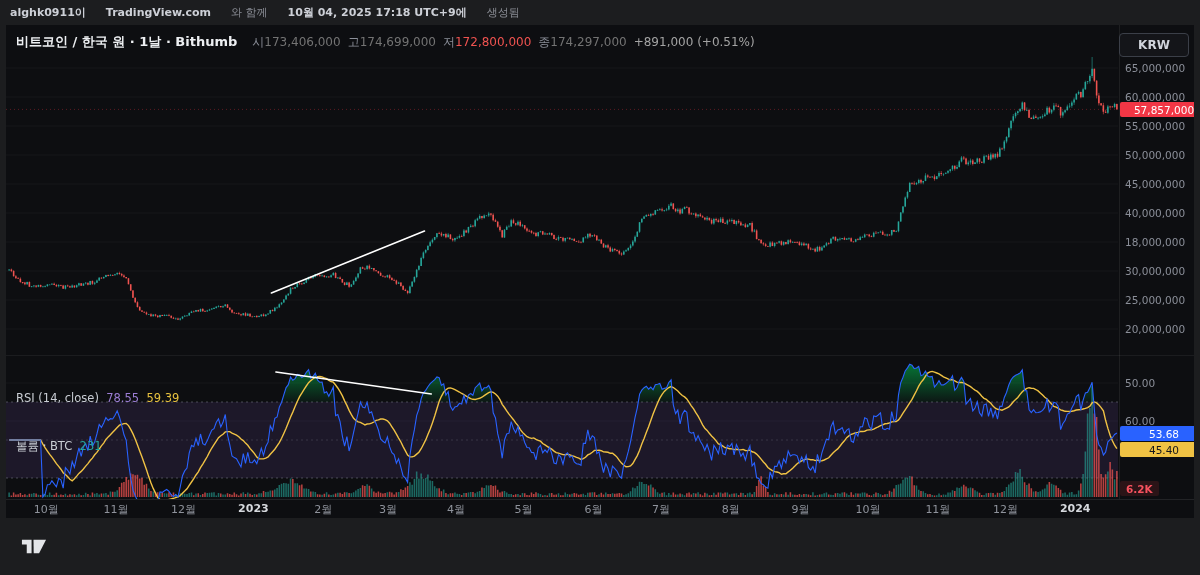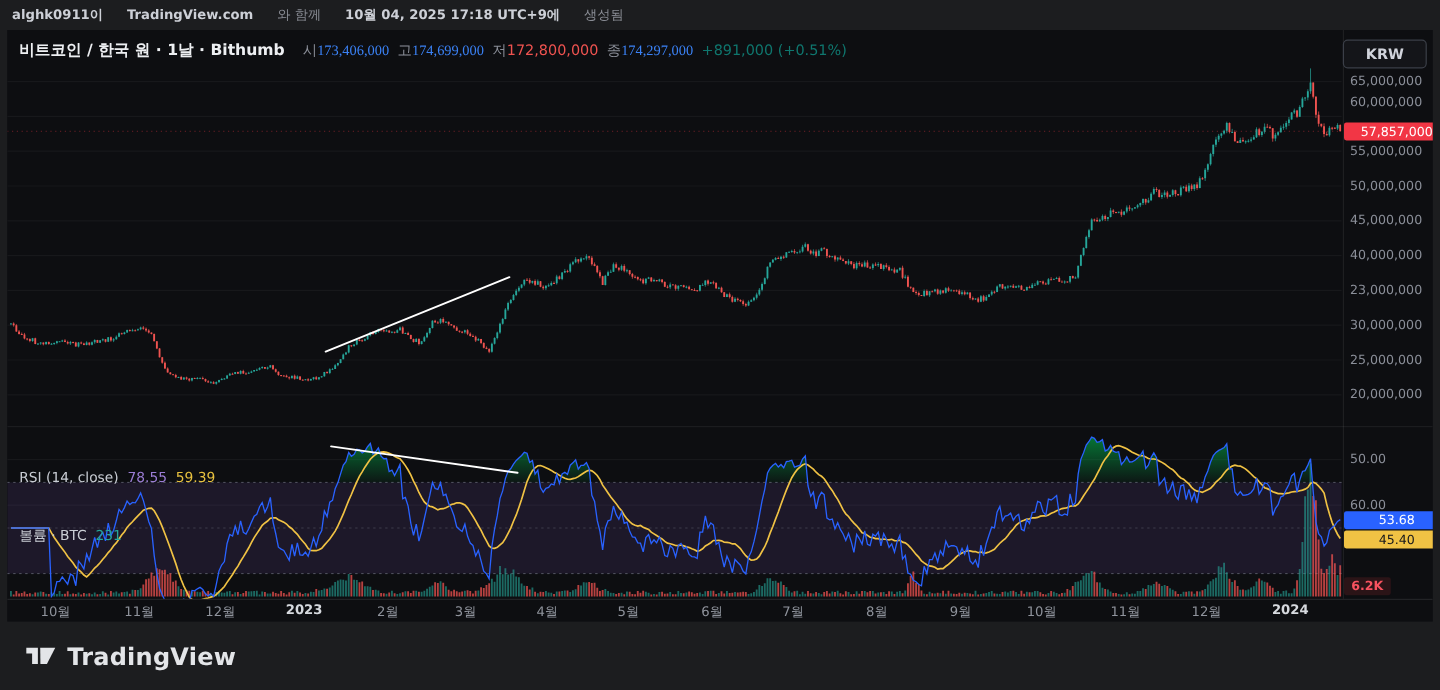--- a/index.html
+++ b/index.html
@@ -22,23 +22,23 @@
     position:absolute;top:25px;left:6px;width:1188px;height:493px;
     background:#0d0e11;border-radius:0;overflow:hidden;
   }
   #chart-svg{position:absolute;left:0;top:0;z-index:1;}
   .symbol-header{
     position:absolute;top:8px;left:10px;z-index:5;
     display:flex;align-items:baseline;font-size:12px;color:#8b8f99;white-space:pre;
   }
   .symbol-title{font-size:13px;font-weight:bold;color:#edeff2;margin-right:8px;}
   .lab{color:#8b8f99;margin-left:7px;}
-  .v-green{color:#3b82f6;font-family:Liberation Serif, serif;}
+  .v-green{color:#737373;}
   .v-red{color:#ef5350;}
-  .chg{color:#0f766e;margin-left:7px;}
+  .chg{color:#a3a3a3;margin-left:7px;}
   .krw-btn{
     position:absolute;top:8px;right:5px;z-index:6;
     width:70px;height:24px;box-sizing:border-box;
     background:#141519;border:1px solid #3b3f48;border-radius:4px;
     color:#d1d4dc;font-size:12px;font-weight:bold;
     display:flex;align-items:center;justify-content:center;
   }
   .rsi-header{position:absolute;left:10px;top:333px;z-index:5;font-size:11.5px;line-height:16px;color:#c9cdd4;white-space:pre;}
   .c-purple{color:#9b7dd4;}
   .c-yellow{color:#e7c13f;}
@@ -140,26 +140,26 @@
 
   <div class="krw-btn">KRW</div>
 
   <div class="rsi-header">
     <div><span>RSI (14, close)</span>  <span class="c-purple">78.55</span>  <span class="c-yellow">59.39</span></div>
     <div><span>볼륨 · BTC</span>  <span class="c-green">231</span></div>
   </div>
 
   <div class="price-axis" id="price-axis">
       <span class="pr-label" style="top: 43px;">65,000,000</span>
-      <span class="pr-label" style="top: 60px;">60,000,000</span>
+      <span class="pr-label" style="top: 72px;">60,000,000</span>
       <span class="pr-label" style="top: 101px;">55,000,000</span>
       <span class="pr-label" style="top: 130px;">50,000,000</span>
       <span class="pr-label" style="top: 159px;">45,000,000</span>
       <span class="pr-label" style="top: 188px;">40,000,000</span>
-      <span class="pr-label" style="top: 217px;">23,000,000</span>
+      <span class="pr-label" style="top: 217px;">18,000,000</span>
       <span class="pr-label" style="top: 246px;">30,000,000</span>
       <span class="pr-label" style="top: 275px;">25,000,000</span>
       <span class="pr-label" style="top: 304px;">20,000,000</span>
       <span class="pr-label" style="top: 358px;">50.00</span>
       <span class="pr-label" style="top: 396px;">60.00</span>
     </div>
   <div class="time-axis" id="time-axis">
       <span class="t-label" style="left: 40.2759px;">10월</span>
       <span class="t-label" style="left: 110.073px;">11월</span>
       <span class="t-label" style="left: 177.619px;">12월</span>
@@ -184,14 +184,13 @@
   <div class="axis-chip chip-vol">6.2K</div>
 </div>
 
 <div class="footer">
   <span style="display:flex;align-items:center;">
     <svg width="27" height="27" viewBox="0 0 28 28">
       <path d="M2 7 H12 V21 H7 V12 H2 Z" fill="#e3e5e8"></path>
       <path d="M14 7 H27 L19.8 21 H14.2 Z" fill="#e3e5e8"></path>
     </svg>
   </span>
-  <span class="tv-wordmark">TradingView</span>
 </div>
 
 </body></html>

